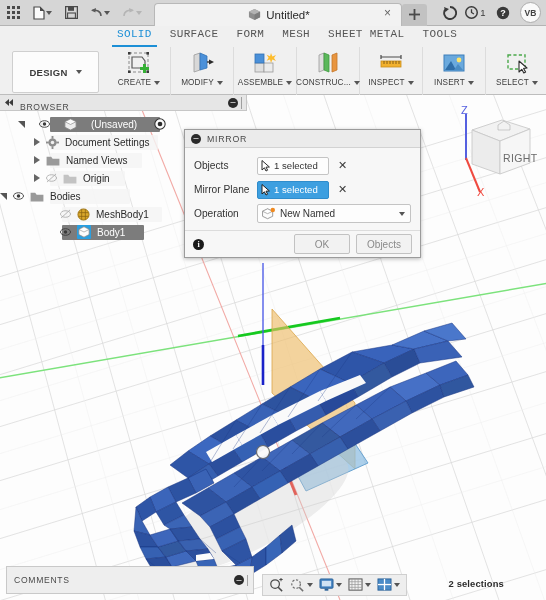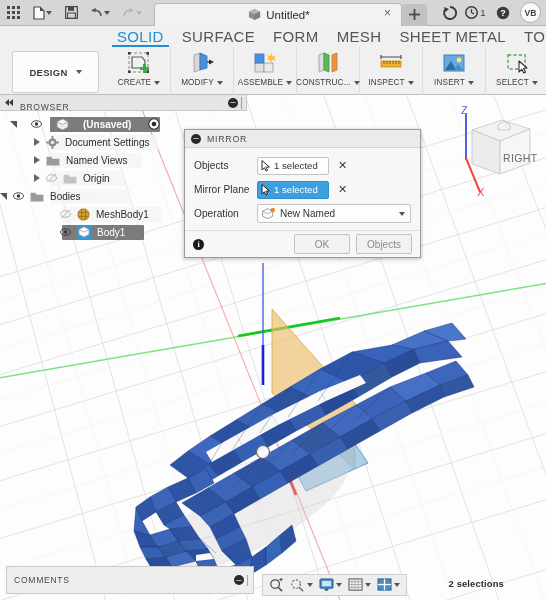--- a/index.html
+++ b/index.html
@@ -34,22 +34,22 @@
   .rightIcons{display:flex;align-items:center;height:26px;padding-right:5px;gap:1px;}
   .avatar{width:19px;height:19px;border-radius:50%;background:#fafafa;border:1px solid #adadad;
           font-size:8.5px;color:#444;display:flex;align-items:center;justify-content:center;
           letter-spacing:.2px;font-weight:bold;margin-left:3px;}
   .verBadge{display:flex;align-items:center;gap:2px;font-size:9.5px;color:#3a3a3a;padding-right:2px;}
 
   
   .ribbon{position:absolute;left:0;top:26px;width:546px;height:69px;background:#f0f0f0;
           border-bottom:1px solid #bdbdbd;box-sizing:border-box;}
   .wstabs{position:absolute;left:108px;top:2px;height:17px;display:flex;align-items:center;}
-  .wstab{font-size:15px;color:#555;letter-spacing:.35px;padding:0 9px;position:relative;height:17px;
-         display:flex;align-items:center;white-space:nowrap;}
+  .wstab{font-size:11px;color:#555;letter-spacing:.35px;padding:0 9px;position:relative;height:17px;
+         display:flex;align-items:flex-start;white-space:nowrap;font-family:Liberation Mono, monospace;}
   .wstab.active{color:#1c8fd6;}
   .wstab.active:after{content:"";position:absolute;left:4px;right:4px;bottom:-2px;height:2.5px;background:#1c8fd6;}
   .designbox{position:absolute;left:12px;top:25px;width:85px;height:40px;background:#fcfcfc;
              border:1px solid #cfcfcf;border-radius:2px;display:flex;align-items:center;
              justify-content:center;gap:7px;}
   .designbox span{font-size:9.5px;color:#3a3a3a;font-weight:bold;letter-spacing:.3px;}
   .panels{position:absolute;left:108px;top:21px;height:48px;display:flex;align-items:stretch;}
   .panel{width:62px;display:flex;flex-direction:column;align-items:center;justify-content:flex-start;
          border-right:1px solid #dcdcdc;padding-top:2px;position:relative;}
   .panel:last-child{border-right:none;}
@@ -562,21 +562,21 @@
       <span class="bttl">BROWSER</span>
       <span class="minusico">–</span>
       <span style="display:inline-block;width:3px"></span>
       <span style="display:inline-block;width:1px;height:12px;background:#9f9f9f"></span>
     </div>
 
     <div class="tree">
 
       <div class="trow">
         <div class="rowbg sel" style="left:50px;width:110px;"></div>
-        <div class="tcell" style="padding-left:10px;gap:14px;font-weight:bold;">
+        <div class="tcell" style="padding-left:18px;gap:14px;">
           <span class="tri open"></span>
           <svg width="11" height="10" viewBox="0 0 12 11">
             <ellipse cx="6" cy="5.5" rx="5.5" ry="3.6" fill="none" stroke="#3a3a3a" stroke-width="1"></ellipse>
             <circle cx="6" cy="5.5" r="1.9" fill="#3a3a3a"></circle>
           </svg>
           <svg width="13" height="13" viewBox="0 0 14 14">
             <polygon points="7,1 13,4 13,10 7,13 1,10 1,4" fill="#ededed" stroke="#888" stroke-width="0.9"></polygon>
             <polygon points="7,1 13,4 7,7 1,4" fill="#fafafa" stroke="#888" stroke-width="0.7"></polygon>
           </svg>
           <span class="tlabel white">(Unsaved)</span>

